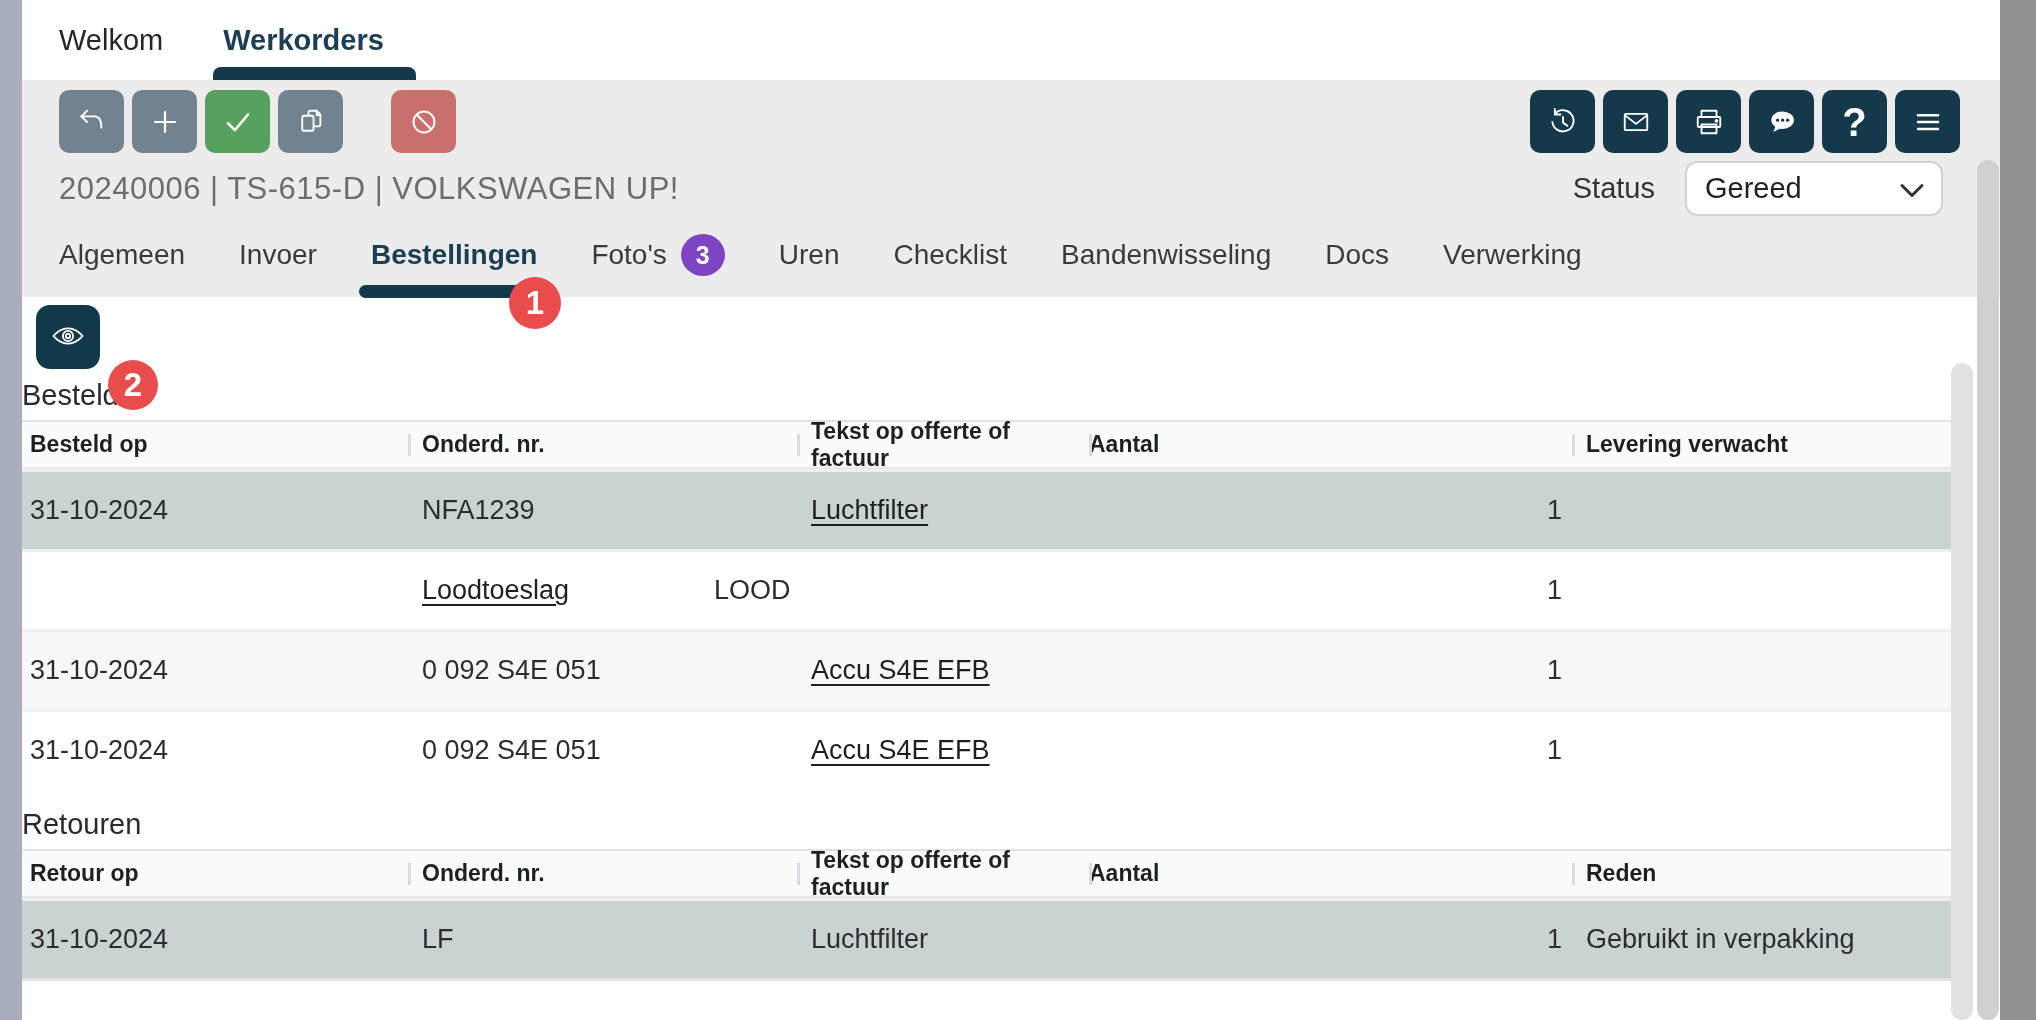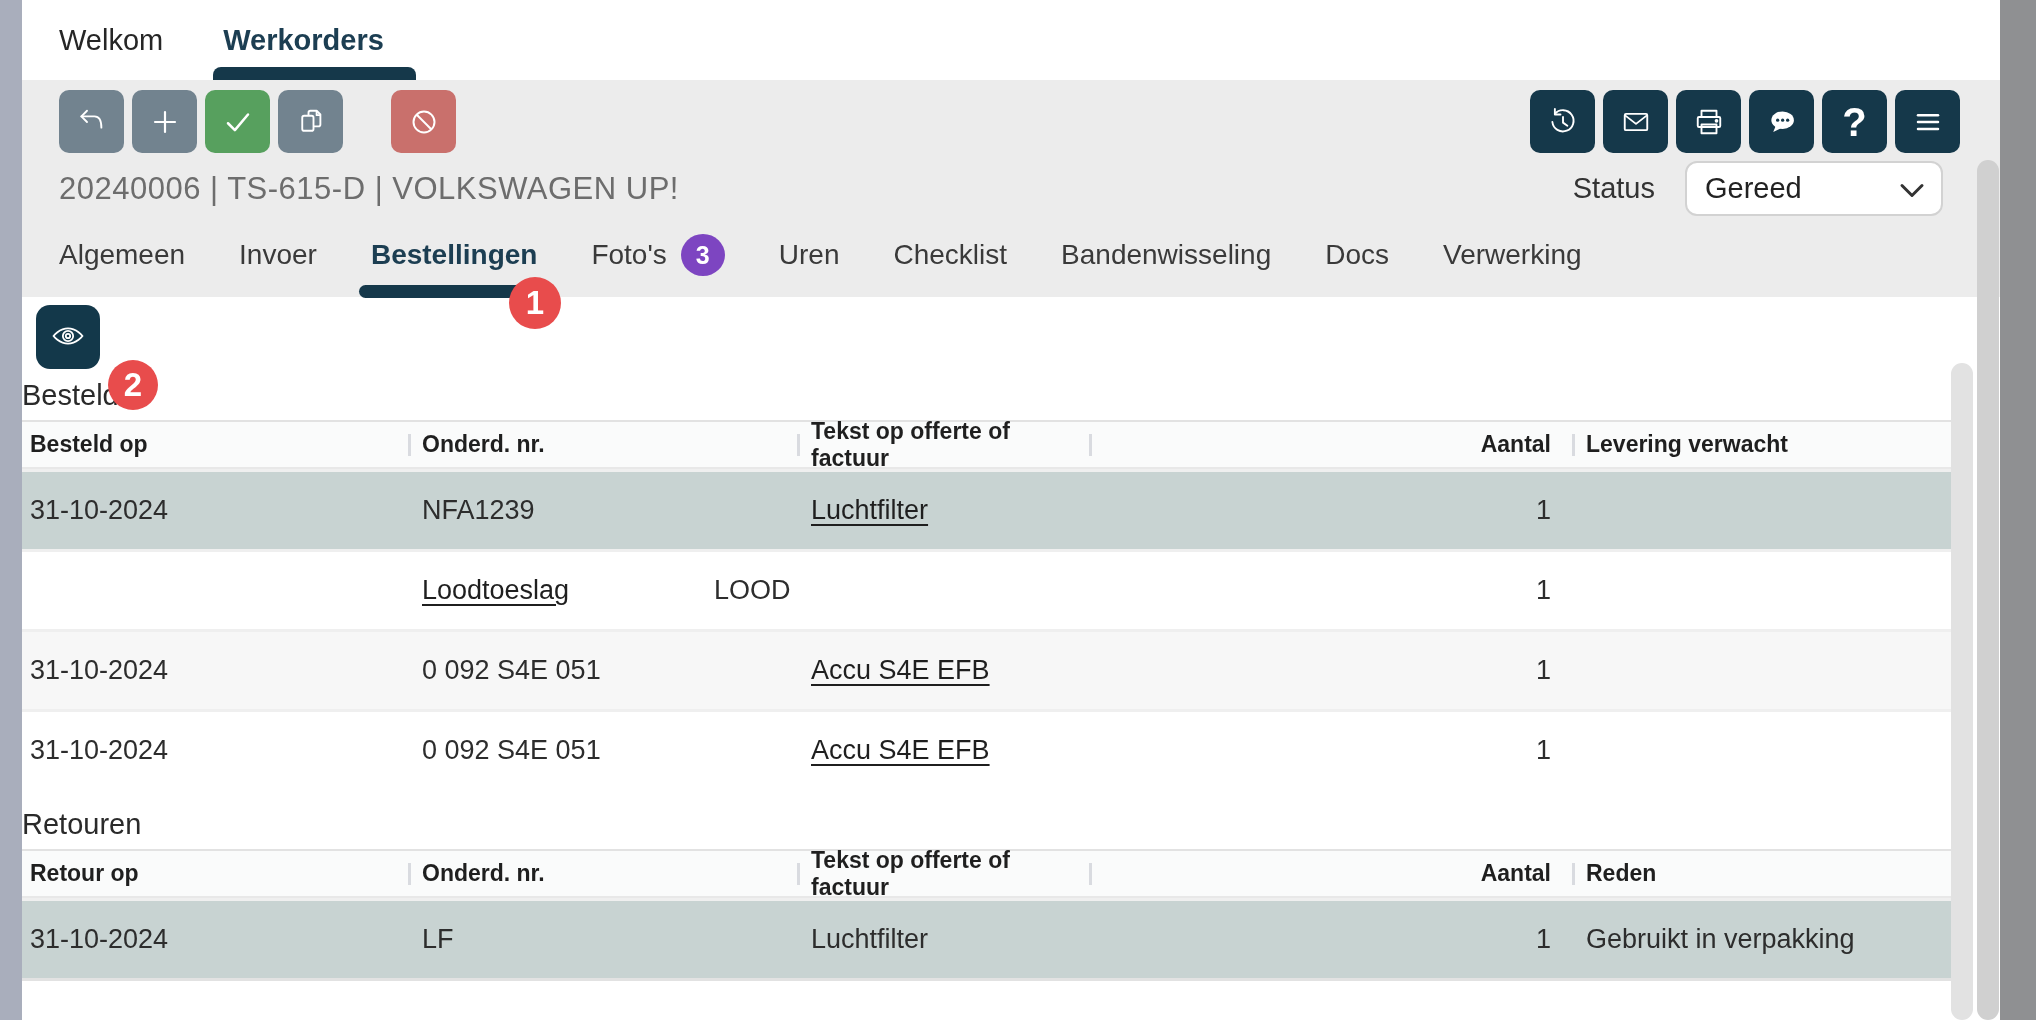--- a/index.html
+++ b/index.html
@@ -56,21 +56,21 @@
   .tick{position:absolute;left:0;top:50%;transform:translateY(-50%);width:3px;height:22px;background:#d9dbe0;}
   .trow{display:flex;height:77px;align-items:center;border-top:3px solid #efefef;background:#ffffff;cursor:pointer;}
   .trow:first-of-type{border-top:none;}
   .trow.sel{background:#c8d3d2;}
   .trow.alt{background:#f7f7f7;}
   .trow.last{border-bottom:3px solid #e2e2e2;}
   .td{font-size:27px;color:#2d2d2d;box-sizing:border-box;}
   .c1{width:386px;padding-left:8px;}
   .c2{width:389px;padding-left:14px;}
   .c3{width:292px;padding-left:14px;}
-  .c4{width:483px;padding-right:21px;text-align:right;justify-content:flex-end;}
+  .c4{width:483px;padding-right:10px;text-align:right;justify-content:flex-start;}
   .c5{width:386px;padding-left:14px;}
   .cell-link{color:#1f1f1f;text-decoration:underline;text-underline-offset:5px;cursor:pointer;}
   
   .annot{position:absolute;border-radius:50%;background:#e84c4c;color:#ffffff;font-weight:700;display:flex;align-items:center;justify-content:center;z-index:10;font-size:33px;}
   .annot1{left:509px;top:277px;width:52px;height:52px;}
   .annot2{left:108px;top:360px;width:50px;height:50px;}
 </style>
 </head>
 <body>
 

